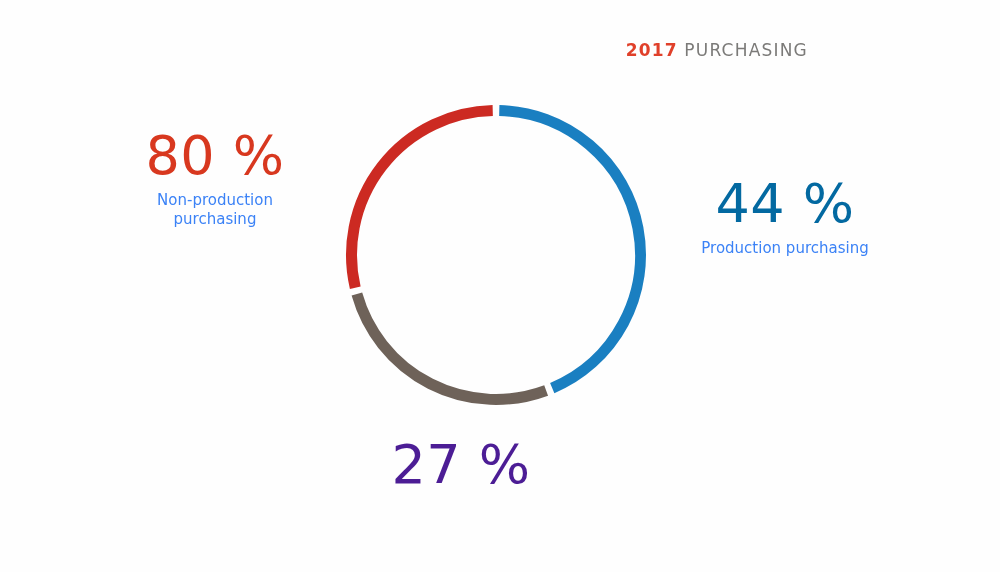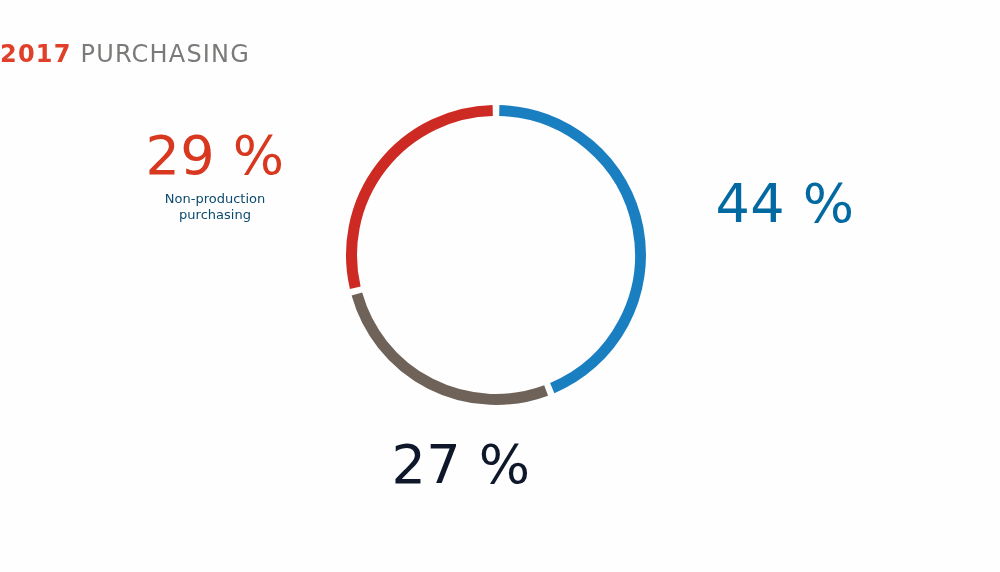--- a/index.html
+++ b/index.html
@@ -22,22 +22,22 @@
     width: 1000px;
     height: 572px;
   }
 
   
   .title {
     position: absolute;
     left: 0;
     top: 40px;
     width: 808px;
-    text-align: left;
-    font-size: 24px;
+    text-align: right;
+    font-size: 17px;
     letter-spacing: 1.2px;
     font-weight: 400;
     white-space: nowrap;
   }
   .title .year {
     color: #e0402a;
     font-weight: 700;
   }
   .title .word {
     color: #7b7a78;
@@ -64,24 +64,24 @@
     position: absolute;
   }
   .callout .pct {
     font-size: 54px;
     font-weight: 400;
     line-height: 1.05;
     letter-spacing: 0.5px;
     white-space: nowrap;
   }
   .callout .cap {
-    font-size: 13px;
+    font-size: 15px;
     font-weight: 400;
     line-height: 1.28;
-    color: #0c4a6e;
+    color: #3b82f6;
     margin-top: 6px;
     white-space: pre-line;
   }
 
   
   .callout-left {
     left: 90px;
     top: 128px;
     width: 250px;
     text-align: center;
@@ -97,21 +97,21 @@
   }
   .callout-right .pct { color: #0369a1; }
 
   
   .callout-bottom {
     left: 316px;
     top: 437px;
     width: 290px;
     text-align: center;
   }
-  .callout-bottom .pct { color: #0f172a; }
+  .callout-bottom .pct { color: #4c1d95; }
 
   .wm {
     position: absolute;
     left: 2px;
     top: 2px;
     width: 44px;
     height: 28px;
     color: #fdfdfd;
     font-size: 9px;
     line-height: 28px;
@@ -133,26 +133,27 @@
     <svg viewBox="0 0 300 300" xmlns="http://www.w3.org/2000/svg">
       <g id="donut-slices">
           <path d="M 153.28 5.54 A 144.5 144.5 0 0 1 206.23 283.11" fill="none" stroke="#1a7fc1" stroke-width="11" stroke-linecap="butt"></path>
           <path d="M 200.13 285.52 A 144.5 144.5 0 0 1 10.89 189.10" fill="none" stroke="#6e6259" stroke-width="11" stroke-linecap="butt"></path>
           <path d="M 9.26 182.75 A 144.5 144.5 0 0 1 146.72 5.54" fill="none" stroke="#cc2a22" stroke-width="11" stroke-linecap="butt"></path>
         </g>
     </svg>
   </div>
 
   <div class="callout callout-left">
-    <div class="pct">29 %</div>
+    <div class="pct">80 %</div>
     <div class="cap">Non-production
 purchasing</div>
   </div>
 
   <div class="callout callout-right">
     <div class="pct">44 %</div>
+    <div class="cap">Production purchasing</div>
   </div>
 
   <div class="callout callout-bottom">
     <div class="pct">27 %</div>
   </div>
 
 </div>
 
 </body></html>

